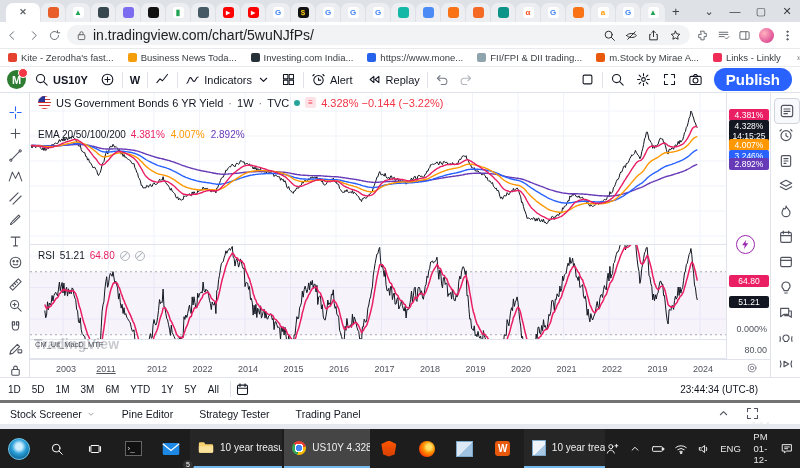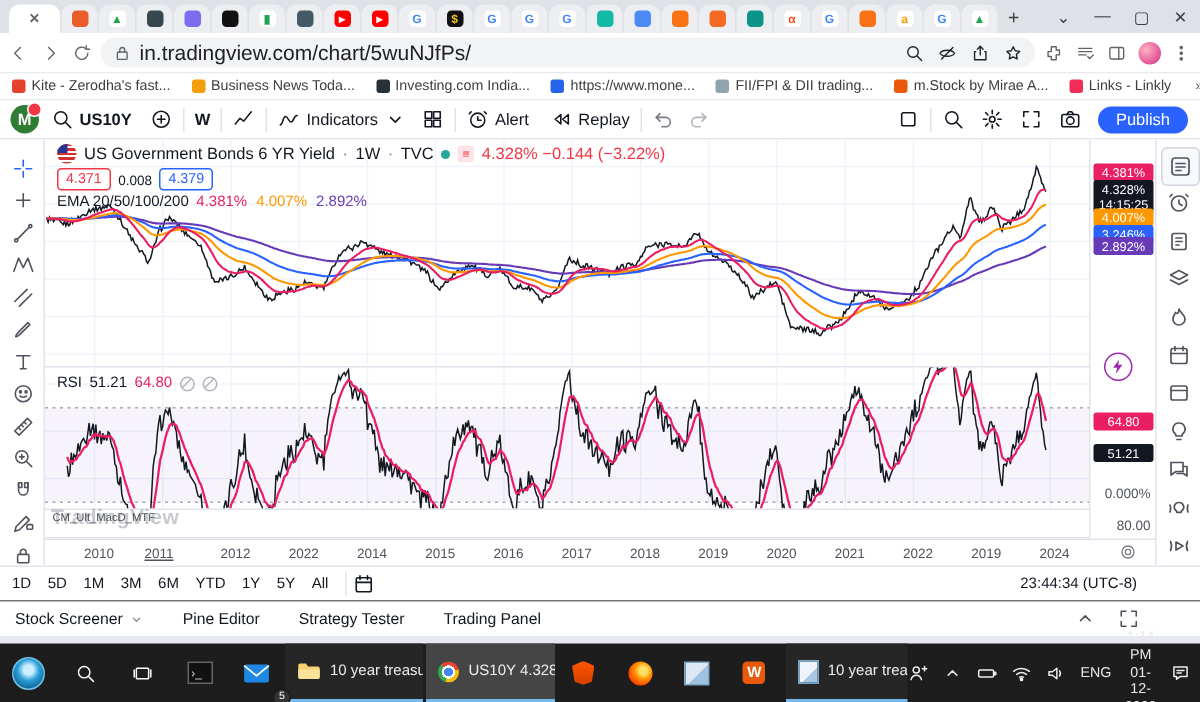--- a/index.html
+++ b/index.html
@@ -20,21 +20,21 @@
   #omnibox{flex:1;height:20px;background:#f1f3f4;border-radius:10px;margin:0 6px;display:flex;align-items:center;padding:0 8px;color:#202124;}
   #omnibox .url{font-size:14px;color:#202124;margin-left:5px;}
   #bookmarks{left:0;top:49px;width:800px;height:18px;background:#fff;display:flex;align-items:center;font-size:9.5px;color:#3c4043;padding:0 8px;border-bottom:1px solid #e8eaed;box-sizing:border-box;}
   .bm{display:flex;align-items:center;margin-right:14px;white-space:nowrap;}
   .bm .bfav{width:9px;height:9px;border-radius:2px;margin-right:4px;flex:0 0 auto;}
 
   
   #tvbar{left:0;top:67px;width:800px;height:26px;background:#fff;border-bottom:1px solid #e0e3eb;box-sizing:border-box;display:flex;align-items:center;color:#131722;font-size:11px;}
   .tvdiv{width:1px;height:16px;background:#e0e3eb;margin:0 7px;flex:0 0 auto;}
   .tvbtn{display:flex;align-items:center;gap:4px;color:#131722;}
-  #publish{background:#2962ff;color:#fff;border-radius:12px;font-size:11px;padding:3px 12px;}
+  #publish{background:#2962ff;color:#fff;border-radius:12px;font-size:15px;padding:3px 12px;font-weight:bold;}
   #leftbar{left:0;top:93px;width:30px;height:333px;background:#fff;border-right:1px solid #e0e3eb;box-sizing:border-box;}
   .ltool{position:absolute;left:4px;width:22px;height:22px;display:flex;align-items:center;justify-content:center;color:#50535e;}
   #rightbar{left:770px;top:93px;width:30px;height:333px;background:#fff;border-left:1px solid #e0e3eb;box-sizing:border-box;}
   .rtool{position:absolute;left:3px;width:24px;height:24px;display:flex;align-items:center;justify-content:center;color:#50535e;}
   .rtool.hover{border:1px solid #d1d4dc;border-radius:4px;background:#f8f9fd;}
   #chartwrap{left:30px;top:93px;width:740px;height:333px;background:#fff;overflow:hidden;}
   .sep{position:absolute;left:0;width:740px;height:1px;background:#e0e3eb;}
   .axiscol{position:absolute;left:696px;top:0;width:44px;height:333px;border-left:1px solid #e0e3eb;background:#fff;}
   .ticklbl{position:absolute;right:4px;font-size:9px;color:#50535e;}
   .pricebox{position:absolute;left:2px;right:2px;border-radius:2px;color:#fff;font-size:8.5px;text-align:center;padding:1px 0;}
@@ -42,21 +42,21 @@
   .bidask{border:1px solid;border-radius:3px;font-size:9.5px;padding:0 5px;line-height:13px;}
   .ghost{width:8px;height:8px;border:1px solid #b2b5be;border-radius:50%;position:relative;}
   .ghost:after{content:"";position:absolute;left:-1px;top:3px;width:9px;height:1px;background:#b2b5be;transform:rotate(-45deg);}
   #tooltip{position:absolute;background:#1c2030;color:#fff;font-size:10px;padding:4px 9px;border-radius:4px;white-space:nowrap;}
   #watermark{position:absolute;left:4px;top:243px;font-size:14px;font-weight:bold;color:rgba(120,123,134,.4);letter-spacing:.3px;}
   #pane3lbl{position:absolute;left:5px;top:247px;font-size:7.5px;color:#4a4d57;}
   #taxis{left:30px;top:359px;width:740px;height:18px;background:#fff;border-top:1px solid #e0e3eb;box-sizing:border-box;}
   .yr{position:absolute;top:4px;font-size:9px;color:#50535e;width:34px;text-align:center;}
   #rangebar{left:0;top:377px;width:800px;height:23px;background:#fff;border-top:1px solid #e0e3eb;box-sizing:border-box;display:flex;align-items:center;font-size:10px;color:#131722;padding:0 8px;}
   .rng{margin-right:11px;}
-  #btabs{left:0;top:400px;width:800px;height:24px;background:#fff;border-top:1px solid #737373;box-sizing:border-box;display:flex;align-items:center;font-size:10.5px;color:#131722;padding:0 10px;}
+  #btabs{left:0;top:400px;width:800px;height:24px;background:#fff;border-top:3px solid #737373;box-sizing:border-box;display:flex;align-items:center;font-size:10.5px;color:#131722;padding:0 10px;}
   .btab{margin-right:26px;display:flex;align-items:center;gap:4px;}
   #graybase{left:0;top:424px;width:800px;height:5px;background:#e6e9ef;}
 
   
   #taskbar{left:0;top:429px;width:800px;height:39px;background:#1d1d1d;display:flex;align-items:stretch;color:#e8e8e8;}
   .tbbtn{display:flex;align-items:center;justify-content:center;width:38px;flex:0 0 auto;}
   .tbwin{display:flex;align-items:center;gap:6px;padding:0 8px;font-size:10px;color:#eee;border-bottom:2px solid #76b9ed;box-sizing:border-box;white-space:nowrap;overflow:hidden;}
   .tray{display:flex;align-items:center;margin-left:auto;gap:9px;padding-right:6px;}
   .clock{font-size:9.5px;text-align:center;line-height:1.25;}
   .badge{position:absolute;right:-4px;bottom:-3px;background:#0078d7;color:#fff;border-radius:50%;width:10px;height:10px;font-size:7px;line-height:10px;text-align:center;border:1px solid #1d1d1d;}
@@ -533,25 +533,20 @@
         </span>
       <span>US Government Bonds 6 YR Yield</span>
       <span style="color:#787b86;">·</span>
         <span>1W</span>
       <span style="color:#787b86;">·</span>
         <span>TVC</span>
       <span style="width:6px;height:6px;border-radius:50%;background:#26a69a;"></span>
       <span style="width:11px;height:11px;border-radius:2px;background:#fde3e8;color:#f23645;font-size:8px;display:flex;align-items:center;justify-content:center;">≡</span>
       <span style="color:#f23645;">4.328% −0.144 (−3.22%)</span>
     </div>
-    <div class="legend" style="left:8px;top:19px;">
-      <span class="bidask" style="border-color:#f23645;color:#f23645;">4.371</span>
-      <span style="font-size:9px;color:#131722;">0.008</span>
-      <span class="bidask" style="border-color:#2962ff;color:#2962ff;">4.379</span>
-    </div>
     <div class="legend" style="left:8px;top:36px;font-size:10px;">
       <span>EMA 20/50/100/200</span>
       <span id="emavals" style="display:flex;gap:6px;">
           <span style="color: rgb(233, 30, 99);">4.381%</span>
           <span style="color: rgb(255, 152, 0);">4.007%</span>
           <span style="color: rgb(103, 58, 183);">2.892%</span>
         </span>
     </div>
     <div class="legend" style="left:8px;top:157px;font-size:10px;">
       <span>RSI</span>
@@ -679,21 +674,21 @@
       </span>
     </div>
 
   <div id="taxis" class="abs">
       <span style="position: absolute; right: 12px; top: 2px; color: rgb(120, 123, 134);">
         <svg class="ic" width="12" height="12" viewBox="0 0 24 24" fill="none" stroke="currentColor" stroke-width="1.7" stroke-linecap="round" stroke-linejoin="round">
           <circle cx="12" cy="12" r="3.5"></circle>
           <circle cx="12" cy="12" r="8"></circle>
         </svg>
       </span>
-      <span class="yr" style="left: 19px;">2010</span>
+      <span class="yr" style="left: 19px;">2003</span>
       <span class="yr" style="left: 59px; text-decoration: underline;">2011</span>
       <span class="yr" style="left: 110px;">2012</span>
       <span class="yr" style="left: 155.5px;">2022</span>
       <span class="yr" style="left: 201px;">2014</span>
       <span class="yr" style="left: 246.5px;">2015</span>
       <span class="yr" style="left: 292px;">2016</span>
       <span class="yr" style="left: 337.5px;">2017</span>
       <span class="yr" style="left: 383px;">2018</span>
       <span class="yr" style="left: 428.5px;">2019</span>
       <span class="yr" style="left: 474px;">2020</span>

